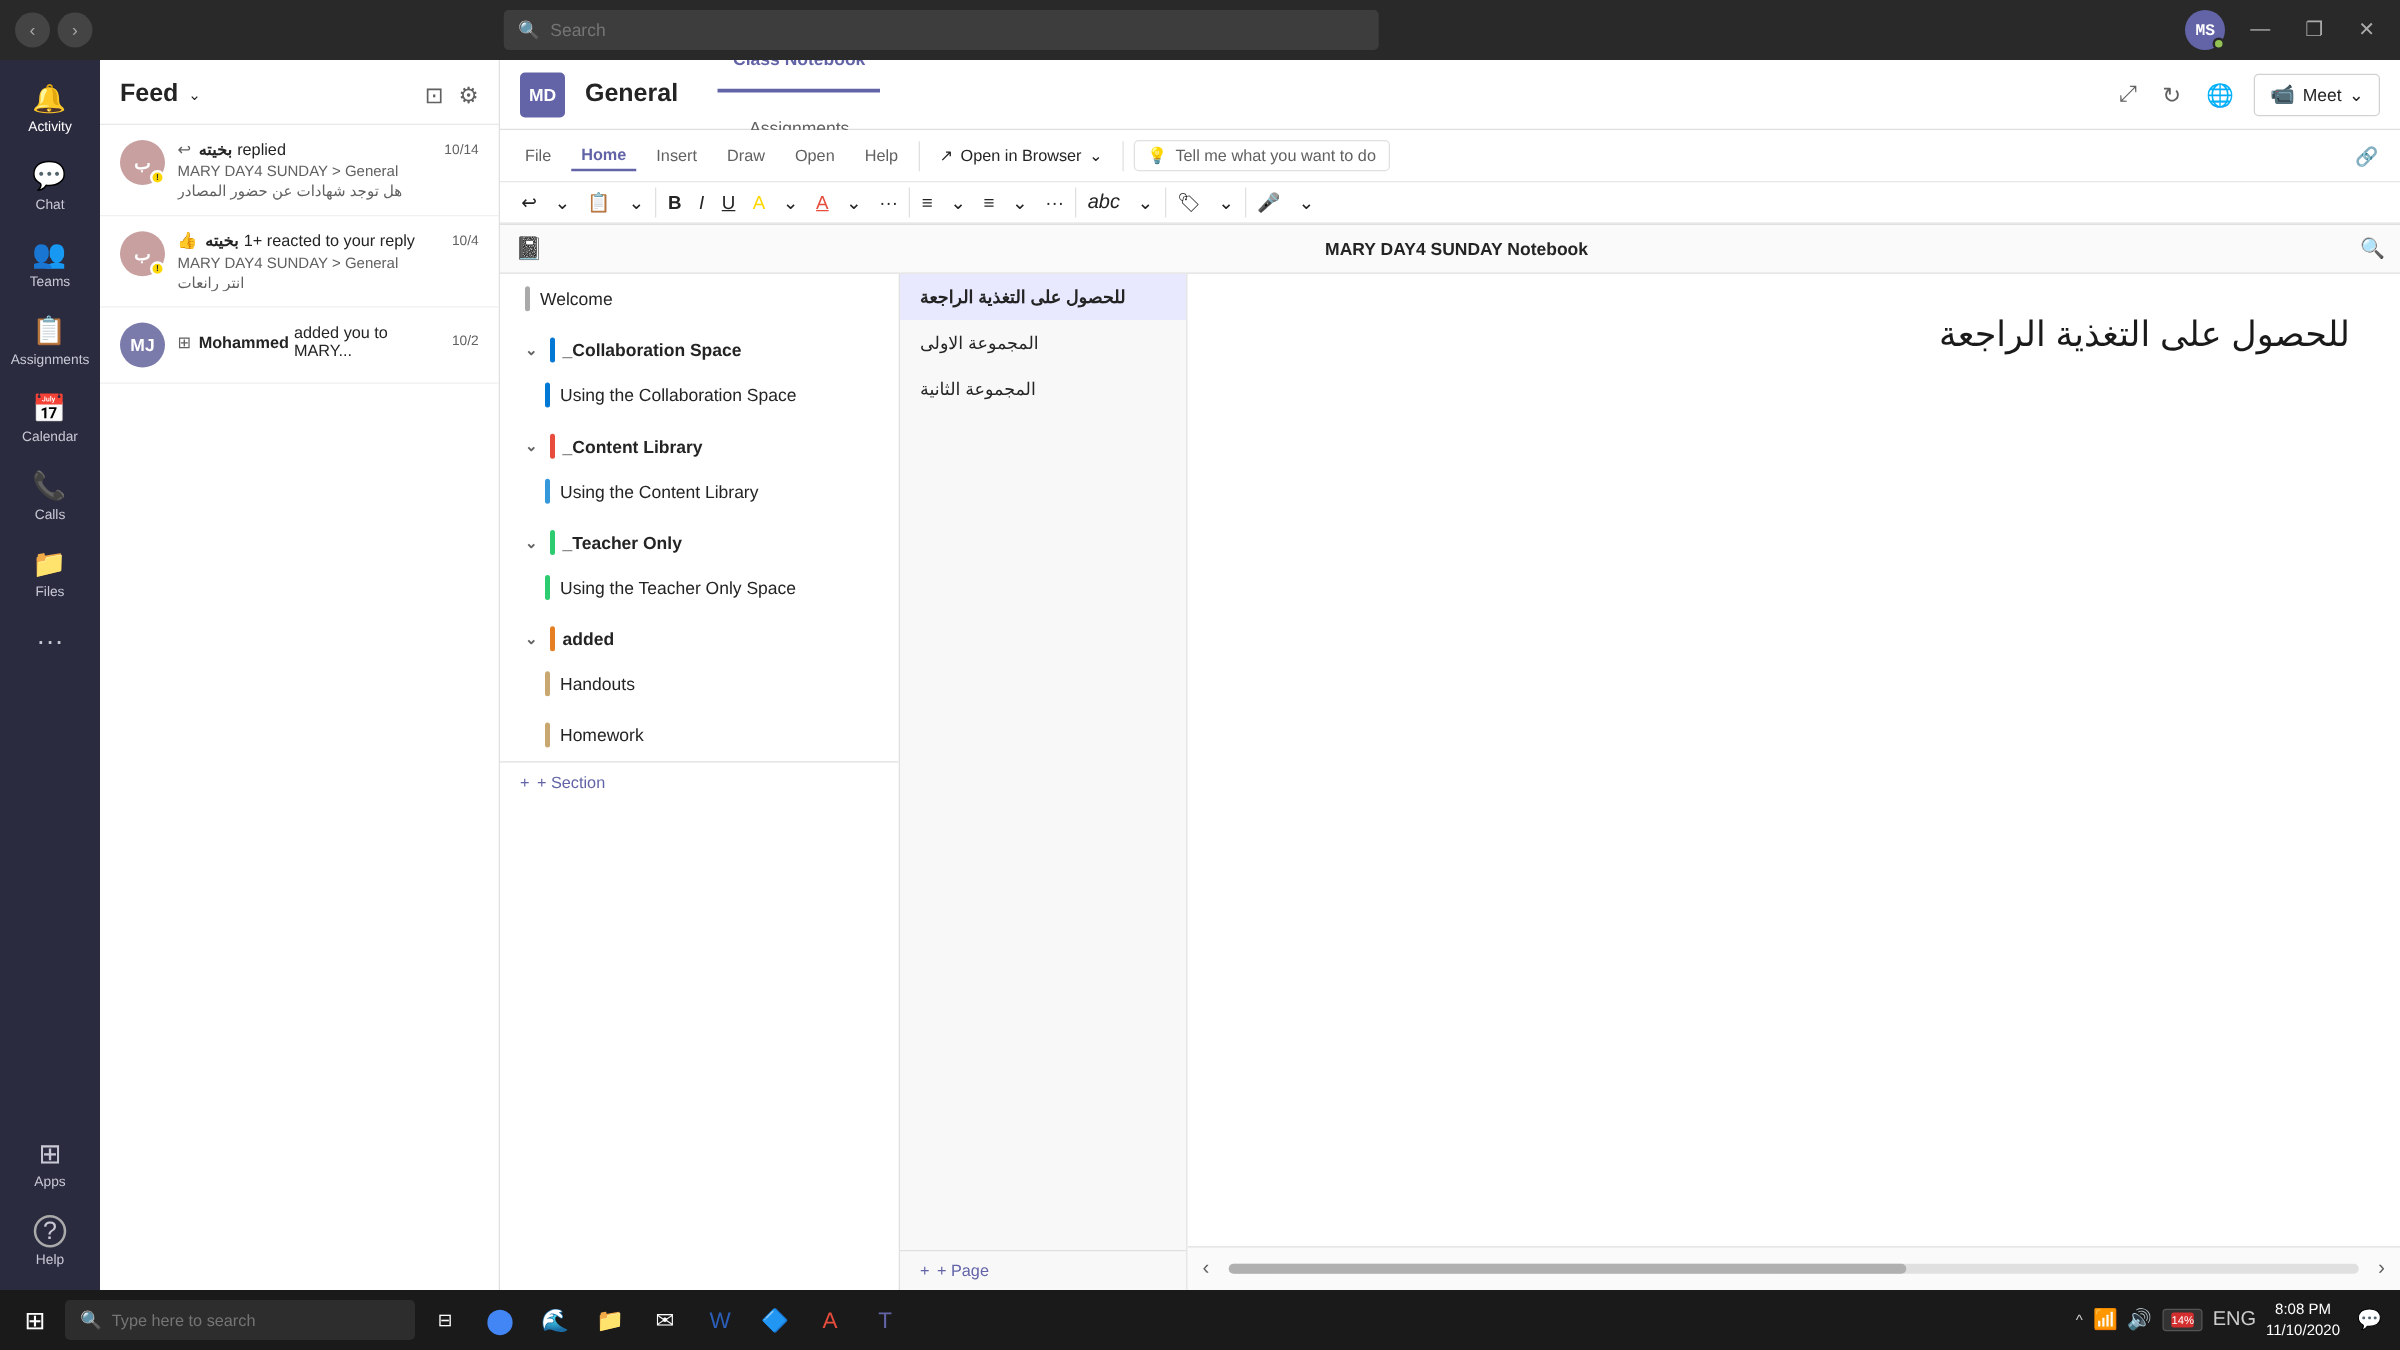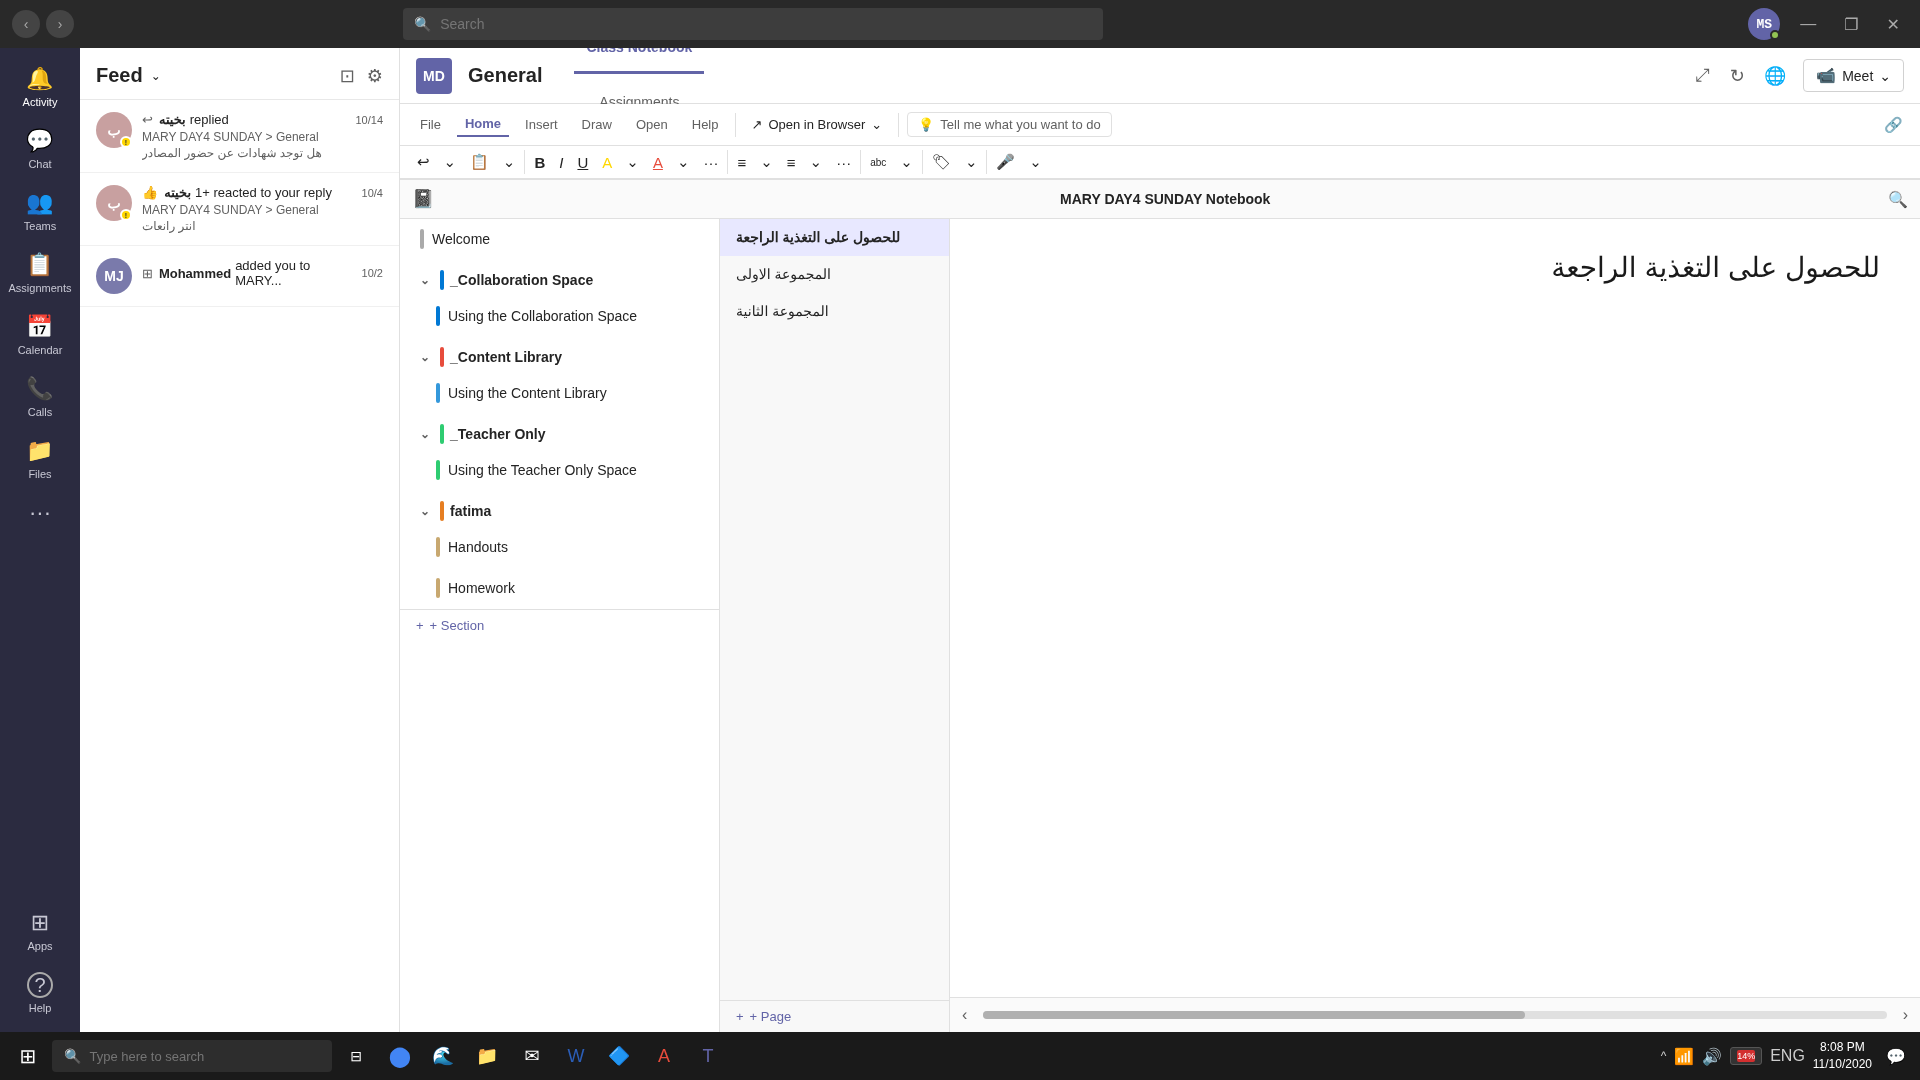--- a/index.html
+++ b/index.html
@@ -439,21 +439,21 @@
           <button class="ribbon-btn" style="color:#e74c3c; text-decoration: underline #e74c3c;">A</button>
           <button class="ribbon-btn">⌄</button>
           <button class="ribbon-btn">···</button>
           <div class="ribbon-divider"></div>
           <button class="ribbon-btn">≡</button>
           <button class="ribbon-btn">⌄</button>
           <button class="ribbon-btn">≡</button>
           <button class="ribbon-btn">⌄</button>
           <button class="ribbon-btn">···</button>
           <div class="ribbon-divider"></div>
-          <button class="ribbon-btn" style="font-size:10px;">abc</button>
+          <button class="ribbon-btn" style="font-size:16px;font-style:italic;">abc</button>
           <button class="ribbon-btn">⌄</button>
           <div class="ribbon-divider"></div>
           <button class="ribbon-btn">🏷</button>
           <button class="ribbon-btn">⌄</button>
           <div class="ribbon-divider"></div>
           <button class="ribbon-btn">🎤</button>
           <button class="ribbon-btn">⌄</button>
         </div>
       </div>
 
@@ -497,21 +497,21 @@
                 <span class="section-bar" style="background:#2ecc71;"></span>
                 <span>_Teacher Only</span>
               </div>
               <div class="section-item" style="padding-left:36px;">
                 <span class="section-bar" style="background:#2ecc71;"></span>
                 <span>Using the Teacher Only Space</span>
               </div>
               <div class="section-group-header">
                 <span class="section-chevron">⌄</span>
                 <span class="section-bar" style="background:#e67e22;"></span>
-                <span>fatima</span>
+                <span>added</span>
               </div>
               <div class="section-item" style="padding-left:36px;">
                 <span class="section-bar" style="background:#c8a870;"></span>
                 <span>Handouts</span>
               </div>
               <div class="section-item" style="padding-left:36px;">
                 <span class="section-bar" style="background:#c8a870;"></span>
                 <span>Homework</span>
               </div>
               <div class="sections-footer">

